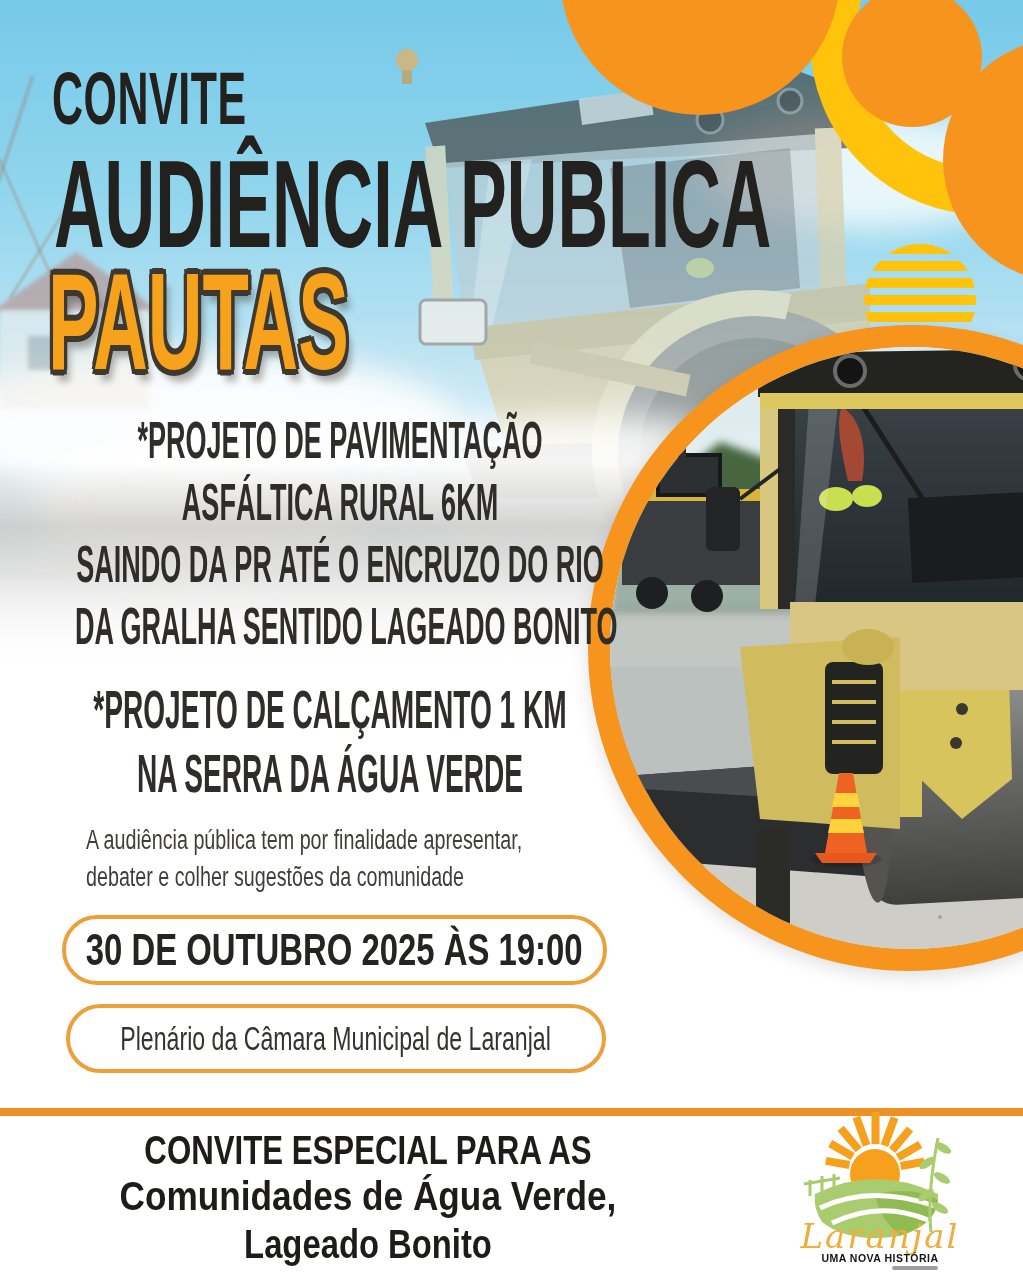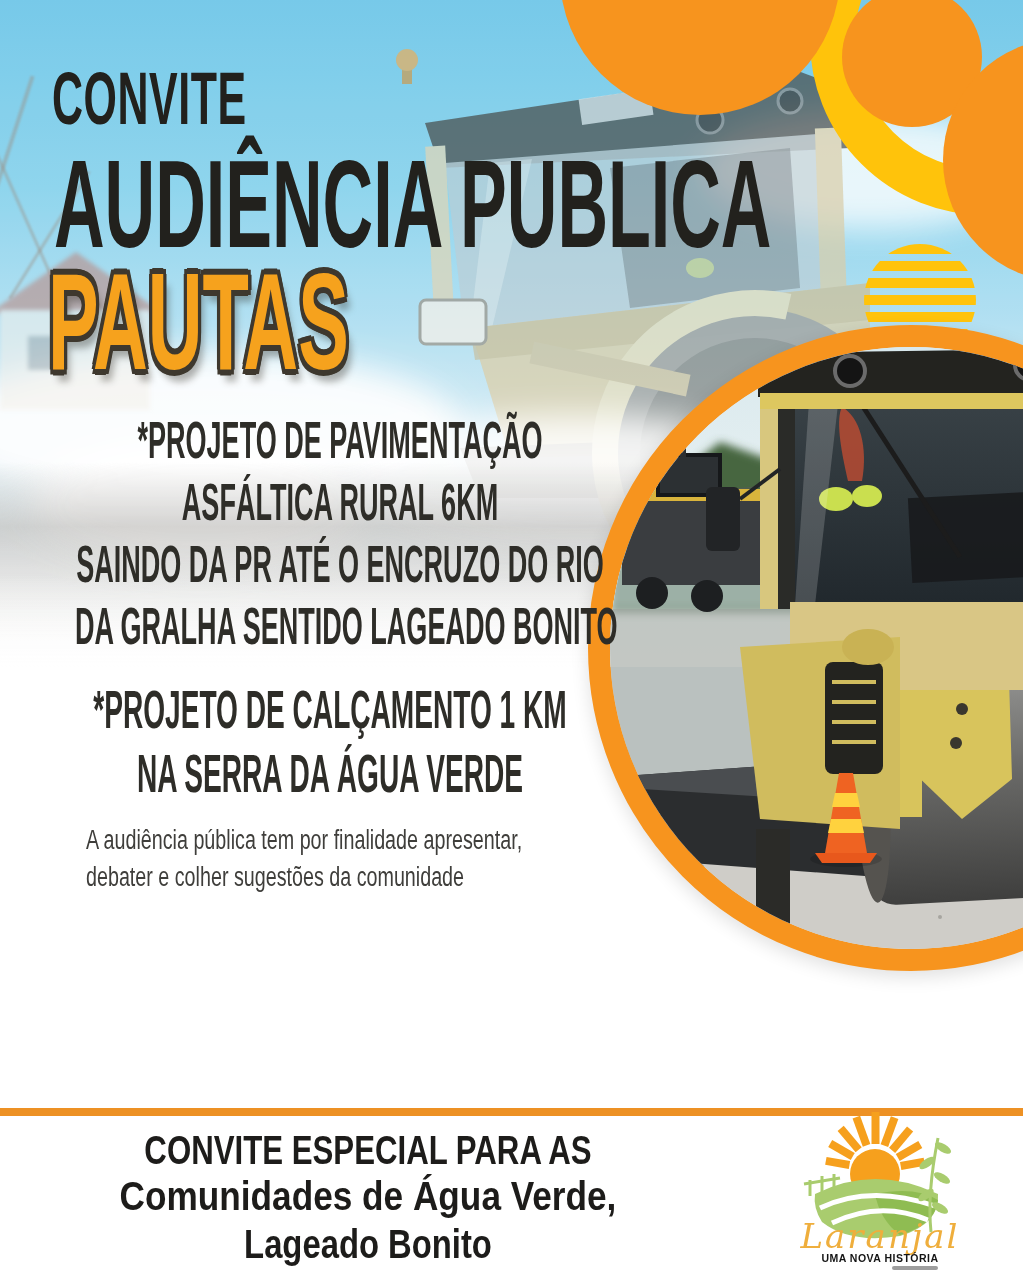--- a/index.html
+++ b/index.html
@@ -246,20 +246,26 @@
   <div class="agenda agenda-2">
     <div>*PROJETO DE CALÇAMENTO 1 KM</div>
     <div>NA SERRA DA ÁGUA VERDE</div>
   </div>
 
   <div class="txt description">
     <div>A audiência pública tem por finalidade apresentar,</div>
     <div>debater e colher sugestões da comunidade</div>
   </div>
 
+  <div class="pill pill-date">
+    <span class="pill-text">30 DE OUTUBRO 2025 ÀS 19:00</span>
+  </div>
+  <div class="pill pill-loc">
+    <span class="pill-text">Plenário da Câmara Municipal de Laranjal</span>
+  </div>
 
   <div class="footer-rule"></div>
   <div class="footer-area">
     <div class="footer-line fl1">CONVITE ESPECIAL PARA AS</div>
     <div class="footer-line fl2">Comunidades de Água Verde,</div>
     <div class="footer-line fl3">Lageado Bonito</div>
 
     <svg class="logo" viewBox="0 0 200 170">
       <g fill="#F6A01D">
         <rect x="91.5" y="4" width="8" height="32" transform="rotate(0 95 62)"></rect>

